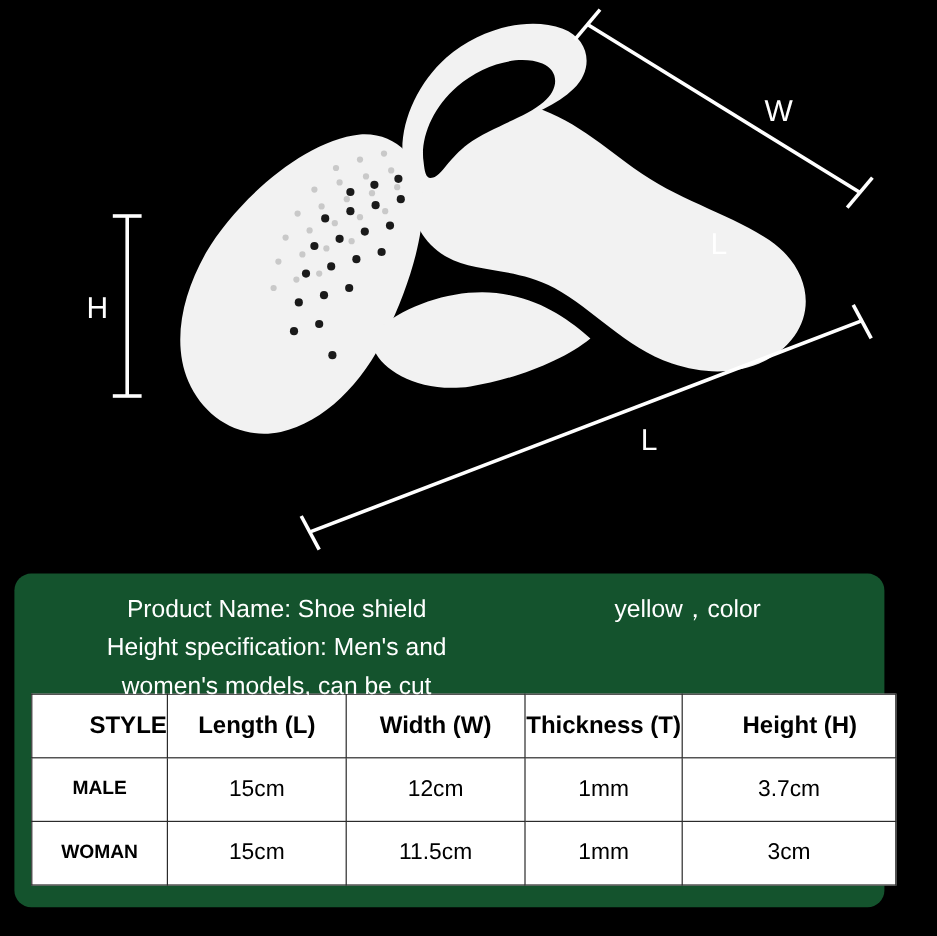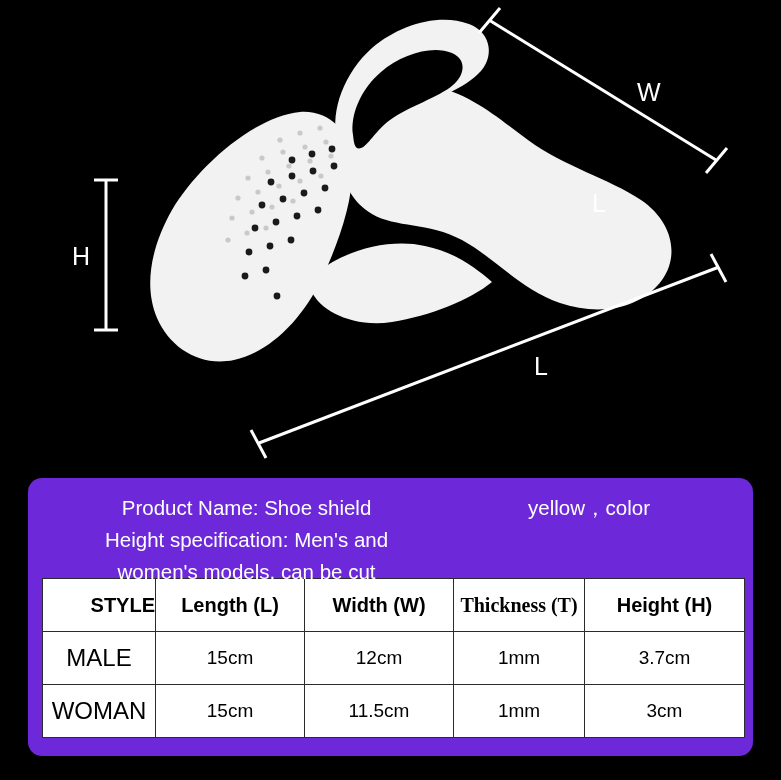--- a/index.html
+++ b/index.html
@@ -30,25 +30,25 @@
 
   .dim-label {
     font-family: "Liberation Sans", sans-serif;
     font-size: 25px;
     fill: #ffffff;
   }
 
   
   #info-panel {
     position: absolute;
-    left: 28px;
+    left: 12px;
     top: 478px;
     width: 725px;
     height: 278px;
-    background: #6d28d9;
+    background: #14532d;
     border-radius: 14px;
     box-sizing: border-box;
     padding: 14px 14px 12px 14px;
   }
 
   .spec-text {
     display: flex;
     flex-direction: row;
     justify-content: space-between;
     align-items: flex-start;
@@ -87,34 +87,34 @@
     height: 52px;
     padding: 0;
     font-weight: normal;
     color: #000;
   }
   table.spec-table thead th {
     font-weight: bold;
     font-size: 20px;
   }
   table.spec-table tbody td.rowhead {
-    font-weight: normal;
-    font-size: 24px;
+    font-weight: bold;
+    font-size: 16px;
   }
   .col-style  { width: 112px; }
   .col-length { width: 148px; }
   .col-width  { width: 148px; }
-  .col-thick  { width: 130px; font-family: Liberation Serif, serif; }
+  .col-thick  { width: 130px; }
   .col-height { width: 159px; }
 
   
   table.spec-table tr:last-child td:first-child { border-bottom-left-radius: 6px; }
   table.spec-table tr:last-child td:last-child  { border-bottom-right-radius: 6px; }
   table.spec-table thead tr th:first-child { border-top-left-radius: 6px; text-align: right; }
-  table.spec-table thead tr th:last-child  { border-top-right-radius: 6px; }
+  table.spec-table thead tr th:last-child  { border-top-right-radius: 6px; padding-left: 18px; }
 </style>
 </head>
 <body>
 
 <div id="illustration">
   <svg width="781" height="470" viewBox="0 0 781 470" xmlns="http://www.w3.org/2000/svg">
 
     <rect x="0" y="0" width="781" height="470" fill="#000000"></rect>
 
     <g>

